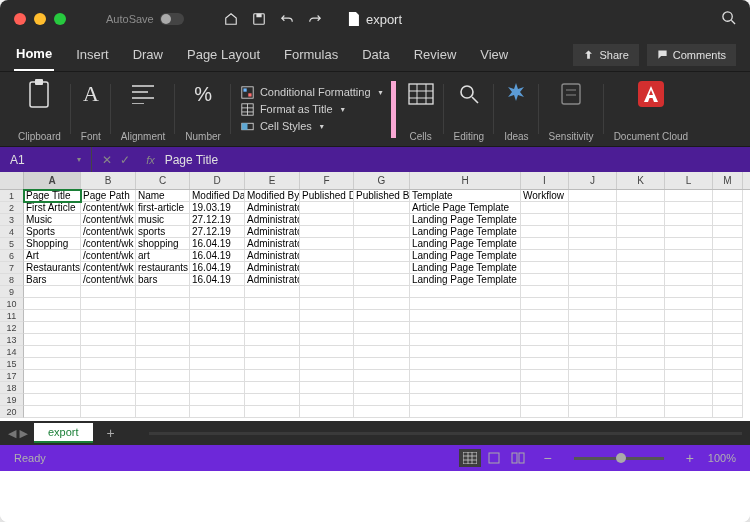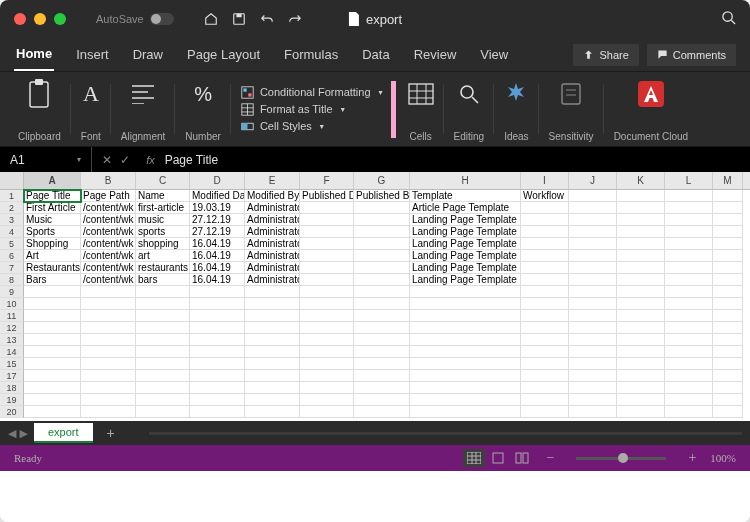--- a/index.html
+++ b/index.html
@@ -1,17 +1,17 @@
 <!DOCTYPE html>
 <html><head>
   <meta charset="utf-8">
   <style>
     * { box-sizing: border-box; margin: 0; padding: 0; }
     body { width: 750px; height: 522px; font-family: -apple-system, 'Segoe UI', sans-serif; background: #fff; overflow: hidden; border-radius: 8px; box-shadow: 0 10px 40px rgba(0,0,0,.3); }
-    .titlebar { height: 38px; background: #2b2b2b; display: flex; align-items: center; padding: 0 14px; gap: 12px; position: relative; }
+    .titlebar { height: 38px; background: #2b2b2b; display: flex; align-items: center; padding: 0 14px; gap: 22px; position: relative; }
     .traffic { display: flex; gap: 8px; }
     .dot { width: 12px; height: 12px; border-radius: 50%; }
     .red { background: #ff5f56; }
     .yellow { background: #ffbd2e; }
     .green { background: #27c93f; }
     .autosave { margin-left: 18px; color: #8d8d8d; font-size: 11px; display: flex; align-items: center; gap: 6px; }
     .toggle { width: 24px; height: 12px; background: #444; border-radius: 8px; position: relative; }
     .toggle::after { content: ''; width: 10px; height: 10px; background: #aaa; border-radius: 50%; position: absolute; left: 1px; top: 1px; }
     .qicons { display: flex; gap: 14px; margin-left: 18px; color: #e0e0e0; }
     .qicons svg { width: 14px; height: 14px; fill: #e0e0e0; }
@@ -25,42 +25,42 @@
     .ribbon { height: 74px; background: #2b2b2b; display: flex; align-items: center; padding: 4px 10px; gap: 4px; }
     .rgrp { display: flex; flex-direction: column; align-items: center; padding: 0 8px; height: 66px; justify-content: space-between; position: relative; }
     .rgrp::after { content: ''; position: absolute; right: -2px; top: 8px; bottom: 8px; width: 1px; background: #3e3e3e; }
     .rgrp:last-child::after, .rgrp.noborder::after { display: none; }
     .rgrp .ricon { height: 36px; display: flex; align-items: center; justify-content: center; }
     .rgrp .rlabel { color: #b0b0b0; font-size: 10px; }
     .rbig { font-size: 22px; color: #e0e0e0; font-family: Georgia, serif; }
     .rcmds { display: flex; flex-direction: column; gap: 2px; padding: 4px 8px; font-size: 11px; color: #d0d0d0; }
     .rcmds .cmd { display: flex; align-items: center; gap: 6px; cursor: pointer; padding: 1px 0; }
     .rcmds svg { width: 13px; height: 13px; }
-    .formula-bar { height: 26px; background: #000000; display: flex; align-items: center; border-top: 1px solid #1a1a1a; }
+    .formula-bar { height: 26px; background: #4c1d95; display: flex; align-items: center; border-top: 1px solid #1a1a1a; }
     .name-box { width: 92px; color: #e0e0e0; font-size: 12px; padding: 0 10px; border-right: 1px solid #444; display: flex; align-items: center; justify-content: space-between; height: 100%; }
     .fx-icons { display: flex; gap: 8px; padding: 0 10px; color: #888; font-size: 12px; }
     .fx-label { font-style: italic; color: #888; font-size: 11px; padding: 0 6px; }
     .fx-val { color: #e0e0e0; font-size: 12px; padding: 0 4px; }
     .grid-wrap { height: 249px; overflow: hidden; background: #fff; display: flex; flex-direction: column; }
     .col-head { display: flex; height: 18px; background: #e8e8e8; border-bottom: 1px solid #bbb; font-size: 10px; color: #444; }
     .corner { width: 24px; background: #e0e0e0; border-right: 1px solid #bbb; }
     .ch { border-right: 1px solid #ccc; display: flex; align-items: center; justify-content: center; }
     .ch.sel { background: #d4d4d4; font-weight: 600; }
     .rows { display: flex; flex-direction: column; }
     .row { display: flex; height: 12px; }
     .rh { width: 24px; background: #e8e8e8; border-right: 1px solid #bbb; border-bottom: 1px solid #ddd; font-size: 9px; color: #444; display: flex; align-items: center; justify-content: center; }
     .cell { border-right: 1px solid #ddd; border-bottom: 1px solid #ddd; font-size: 10px; padding: 0 2px; overflow: hidden; white-space: nowrap; color: #000; display: flex; align-items: center; height: 12px; }
     .cell.active { outline: 2px solid #1a7f37; outline-offset: -1px; z-index: 2; }
     .cw-A{width:57px}.cw-B{width:55px}.cw-C{width:54px}.cw-D{width:55px}.cw-E{width:55px}.cw-F{width:54px}.cw-G{width:56px}.cw-H{width:111px}.cw-I{width:48px}.cw-J{width:48px}.cw-K{width:48px}.cw-L{width:48px}.cw-M{width:30px}
     .sheet-tabs { height: 24px; background: #2b2b2b; display: flex; align-items: center; padding: 0 8px; gap: 6px; }
     .nav-arrows { color: #777; font-size: 11px; display: flex; gap: 6px; }
     .sheet-tab { background: #fff; color: #1a7f37; font-size: 11px; padding: 3px 14px; font-weight: 500; border-bottom: 2px solid #1a7f37; }
     .add-sheet { color: #aaa; font-size: 14px; padding: 0 8px; cursor: pointer; }
     .scrub { flex: 1; height: 8px; margin-left: 20px; background: linear-gradient(#3a3a3a,#3a3a3a) center/100% 3px no-repeat; position: relative; }
-    .status-bar { height: 26px; background: #701a75; display: flex; align-items: center; padding: 0 14px; color: #b0b0b0; font-size: 11px; gap: 8px; font-family: Liberation Serif, serif; }
+    .status-bar { height: 26px; background: #6d28d9; display: flex; align-items: center; padding: 0 14px; color: #b0b0b0; font-size: 11px; gap: 8px; }
     .spacer { flex: 1; }
     .view-icons { display: flex; gap: 2px; }
     .vbtn { width: 22px; height: 18px; display: flex; align-items: center; justify-content: center; border: 1px solid transparent; }
     .vbtn.active { background: #3e3e3e; }
     .zoom-slider { width: 90px; height: 3px; background: #555; position: relative; margin: 0 8px; }
     .zoom-thumb { width: 10px; height: 10px; background: #aaa; border-radius: 50%; position: absolute; top: -4px; left: 42px; }
     .bottom-fade { height: 51px; background: #fff; }
   </style>
 </head>
 <body>

